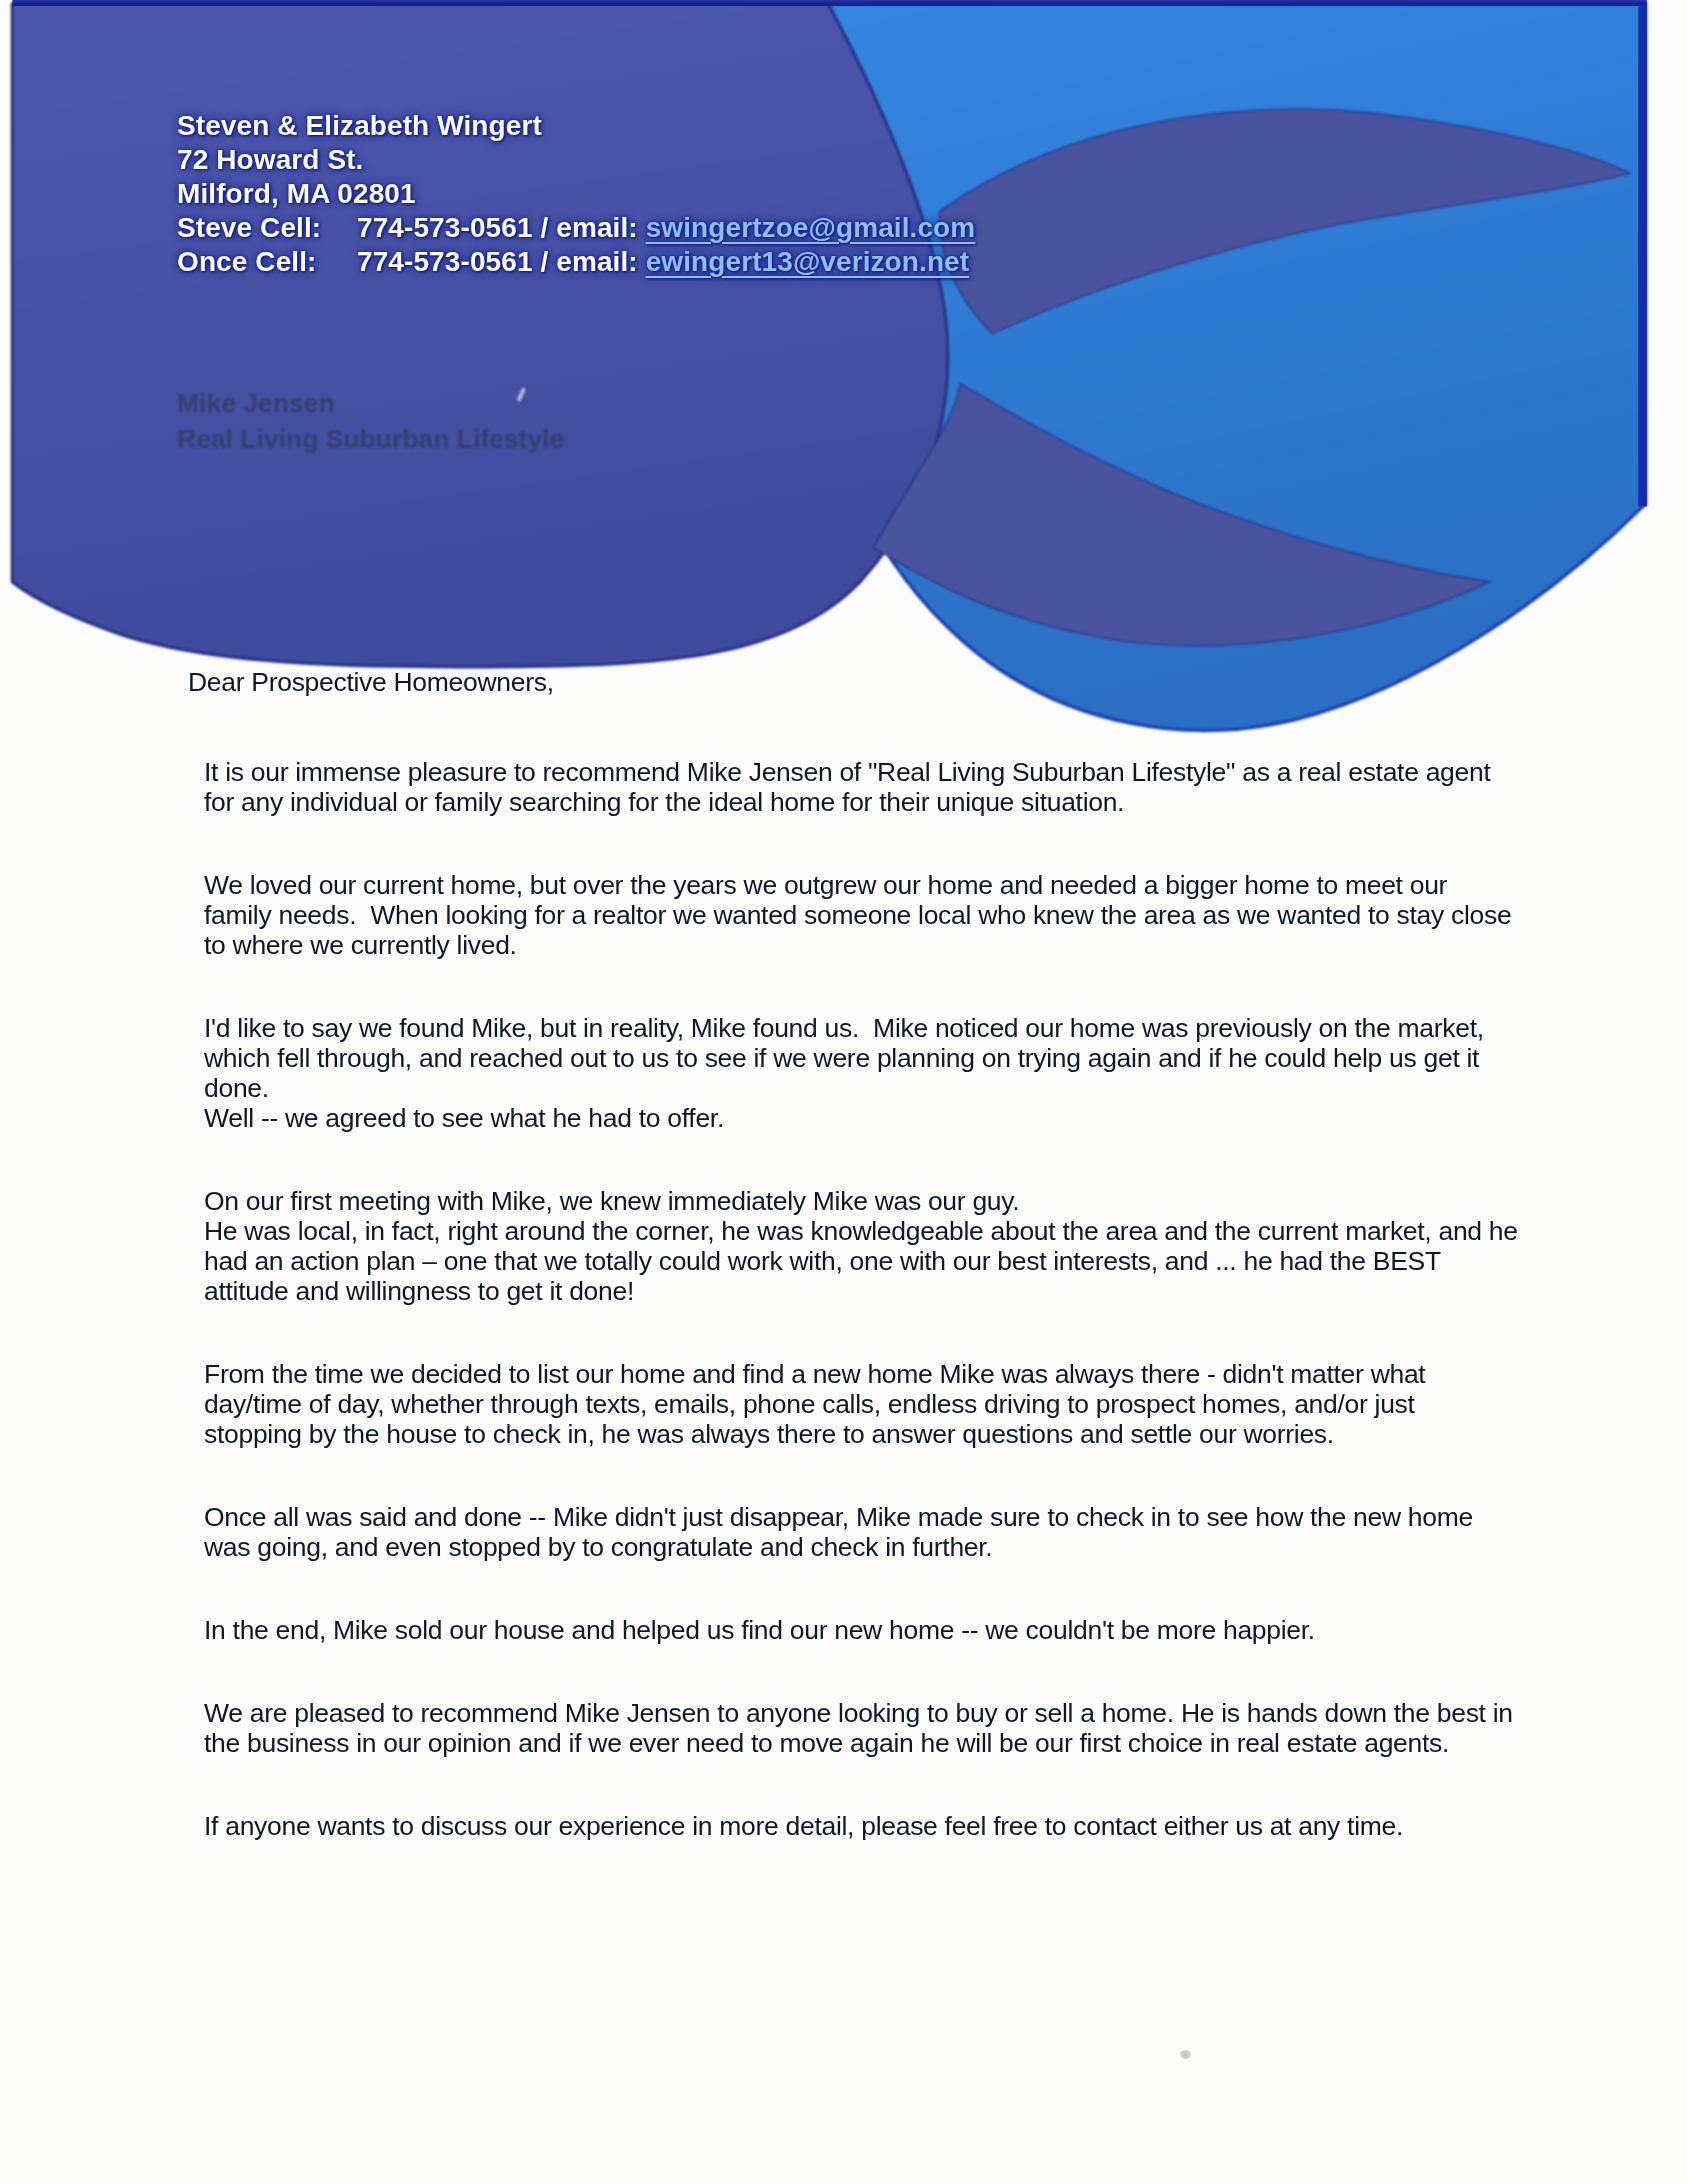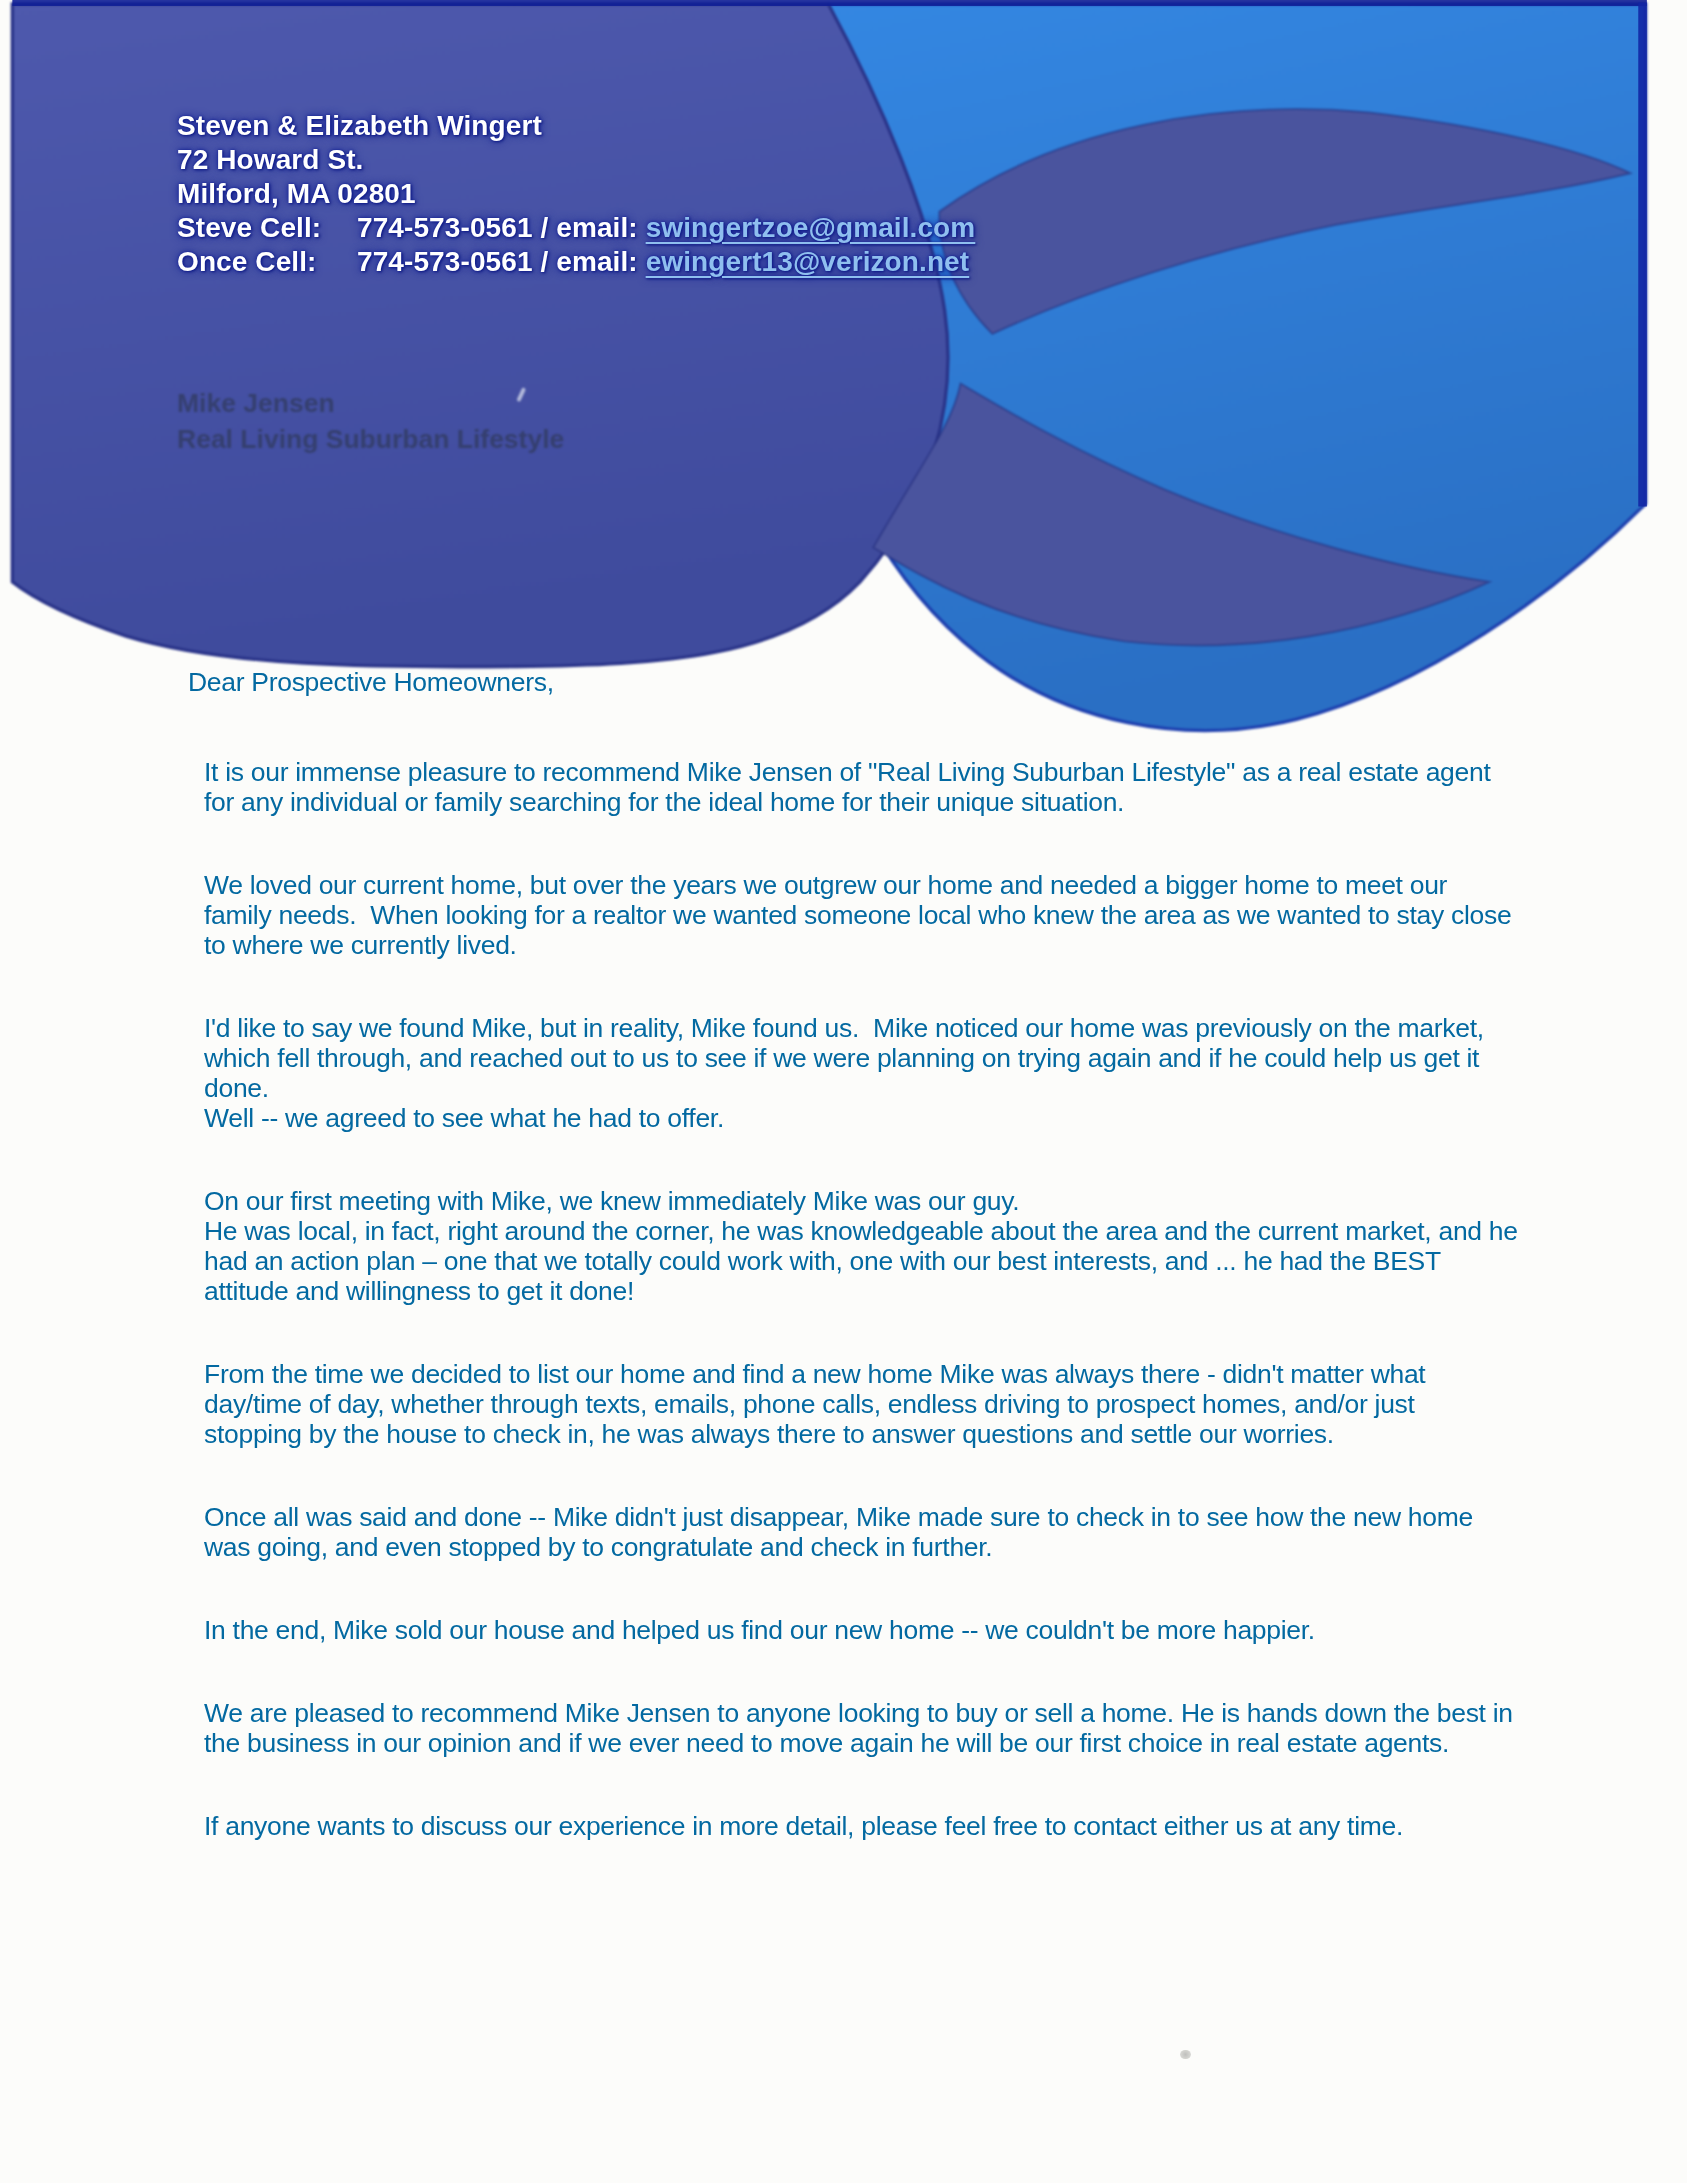--- a/index.html
+++ b/index.html
@@ -30,21 +30,21 @@
     cursor:pointer;
   }
   .recipient-block{
     position:absolute;top:385px;left:177px;
     color:#333d68;font-size:26.5px;font-weight:700;line-height:36px;
     filter:blur(0.8px);opacity:.88;white-space:nowrap;
   }
   
   .letter-body{
     position:absolute;top:667px;left:188px;width:1331px;
-    color:#0369a1;font-size:26.5px;line-height:30px;letter-spacing:-0.3px;
+    color:#0f172a;font-size:26.5px;line-height:30px;letter-spacing:-0.3px;
   }
   .salutation{margin:0 0 60px 0;}
   .para{margin:0 0 53px 16px;white-space:pre-wrap;}
   .closing{margin-top:12px;white-space:pre-wrap;}
   
   .scan-dot{
     position:absolute;left:1180px;top:2050px;width:10.6px;height:9.3px;
     background:radial-gradient(circle,#8e8e8a 0%,#b9b9b4 70%,transparent 100%);
     border-radius:50%;opacity:.55;
   }

